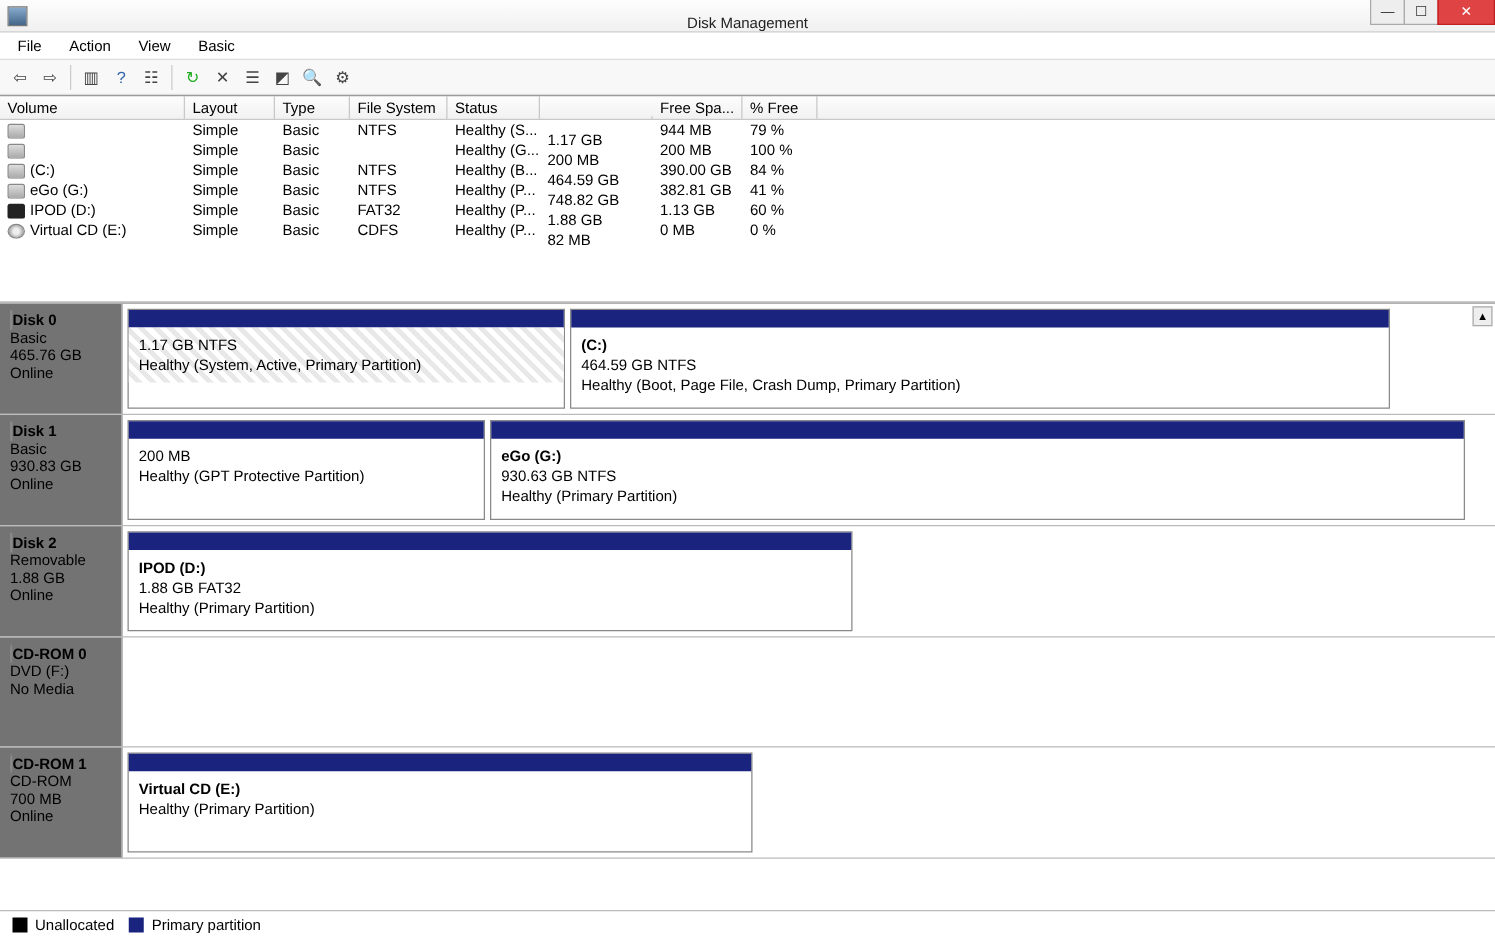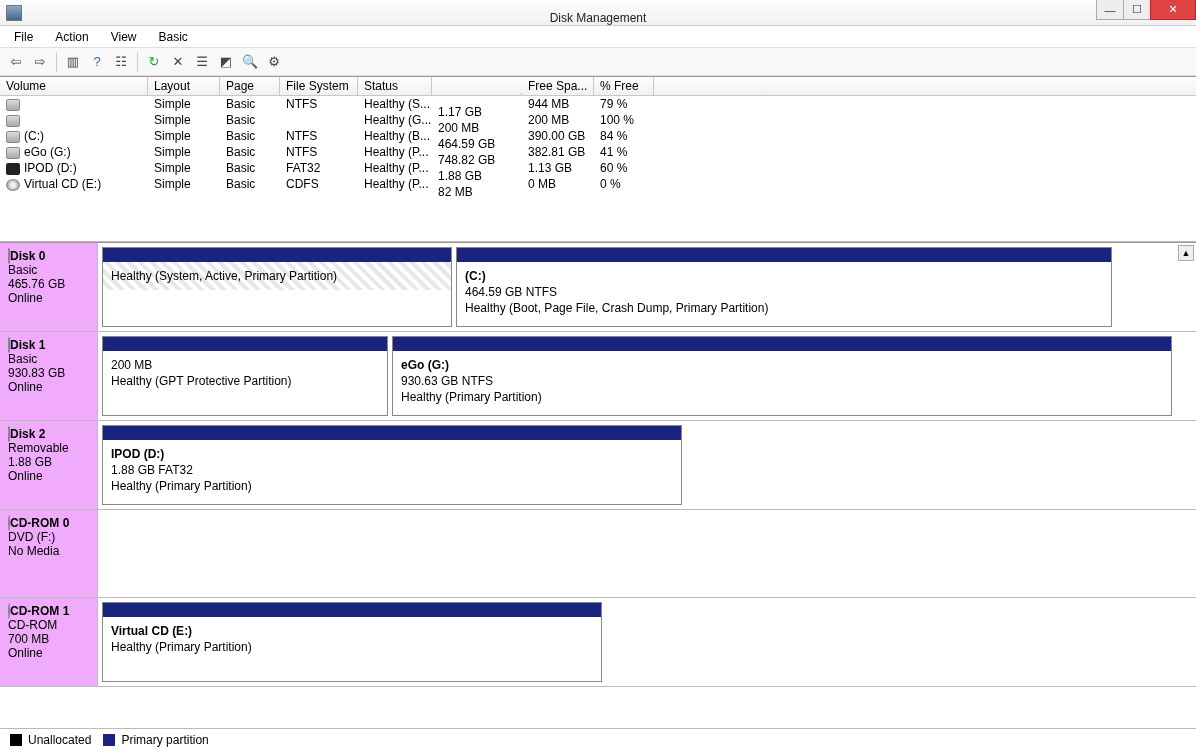--- a/index.html
+++ b/index.html
@@ -20,21 +20,21 @@
 .c-vol{width:148px;} .c-lay{width:72px;} .c-type{width:60px;} .c-fs{width:78px;} .c-stat{width:74px;} .c-cap{width:90px;margin-top:16px;} .c-free{width:72px;} .c-pct{width:60px;}
 .grid-body { height:146px; border-bottom:1px solid #bbb; overflow:auto; background:#fff;}
 .row { display:flex; height:16px; align-items:center;}
 .row .cell{padding:0 6px; font-size:12px; white-space:nowrap; overflow:hidden;}
 .row .icon{display:inline-block;width:14px;height:12px;margin-right:4px;vertical-align:middle;}
 .ico-drive{background:linear-gradient(#ddd,#aaa);border:1px solid #888;border-radius:2px;}
 .ico-cd{background:radial-gradient(circle,#eee 30%,#aaa 70%);border:1px solid #888;border-radius:50%;}
 .ico-ipod{background:#222;border-radius:2px;}
 .disk-pane{flex:1; overflow:auto; border-top:1px solid #999;}
 .disk-row{display:flex; border-bottom:1px solid #bbb; min-height:88px;}
-.disk-label{width:98px; padding:6px 8px; border-right:1px solid #bbb; background:#f0abfc;}
+.disk-label{width:98px; padding:6px 8px; border-right:1px solid #bbb; background:#737373;}
 .disk-label .dname{font-weight:bold;}
 .disk-parts{flex:1; padding:4px; display:flex; gap:4px;}
 .part{border:1px solid #888; display:flex; flex-direction:column; background:#fff; min-height:80px;}
 .part-bar{height:14px; background:#1a237e;}
 .part-body{padding:6px 8px; font-size:12px; line-height:1.35;}
 .part-body .pname{font-weight:bold;}
 .hatched{background:repeating-linear-gradient(45deg,#fff,#fff 4px,#e8e8e8 4px,#e8e8e8 8px);}
 .legend{height:22px; border-top:1px solid #bbb; display:flex; align-items:center; padding:0 10px; gap:12px; background:#fff;}
 .swatch{width:12px;height:12px;display:inline-block;margin-right:6px;vertical-align:middle;}
 .sw-unalloc{background:#000;} .sw-primary{background:#1a237e;}
@@ -72,21 +72,21 @@
   <div class="tbtn">✕</div>
   <div class="tbtn">☰</div>
   <div class="tbtn">◩</div>
   <div class="tbtn">🔍</div>
   <div class="tbtn">⚙</div>
 </div>
 
 <div class="grid-header">
   <div class="gh-cell c-vol">Volume</div>
   <div class="gh-cell c-lay">Layout</div>
-  <div class="gh-cell c-type">Page</div>
+  <div class="gh-cell c-type">Type</div>
   <div class="gh-cell c-fs">File System</div>
   <div class="gh-cell c-stat">Status</div>
   <div class="gh-cell c-cap">Capacity</div>
   <div class="gh-cell c-free">Free Spa...</div>
   <div class="gh-cell c-pct">% Free</div>
 </div>
 
 <div class="grid-body" id="grid-body">
     <div class="row">
       <div class="cell c-vol"><span class="icon ico-drive"></span></div>
@@ -151,20 +151,21 @@
   </div>
 
 <div class="disk-pane" id="disk-pane" style="position:relative;">
   <div class="scroll-arrow" style="top:2px;">▲</div>
 <div class="disk-row">
       <div class="disk-label"><span class="icon ico-drive"></span><span class="dname">Disk 0</span><br>Basic<br>465.76 GB<br>Online</div>
       <div class="disk-parts">
         <div class="part" style="width: 350px;">
           <div class="part-bar"></div>
           <div class="part-body hatched">
+            <div>1.17 GB NTFS</div>
             <div>Healthy (System, Active, Primary Partition)</div>
           </div>
         </div>
         <div class="part" style="width: 656px;">
           <div class="part-bar"></div>
           <div class="part-body ">
             <div class="pname">(C:)</div>
             <div>464.59 GB NTFS</div>
             <div>Healthy (Boot, Page File, Crash Dump, Primary Partition)</div>
           </div>

